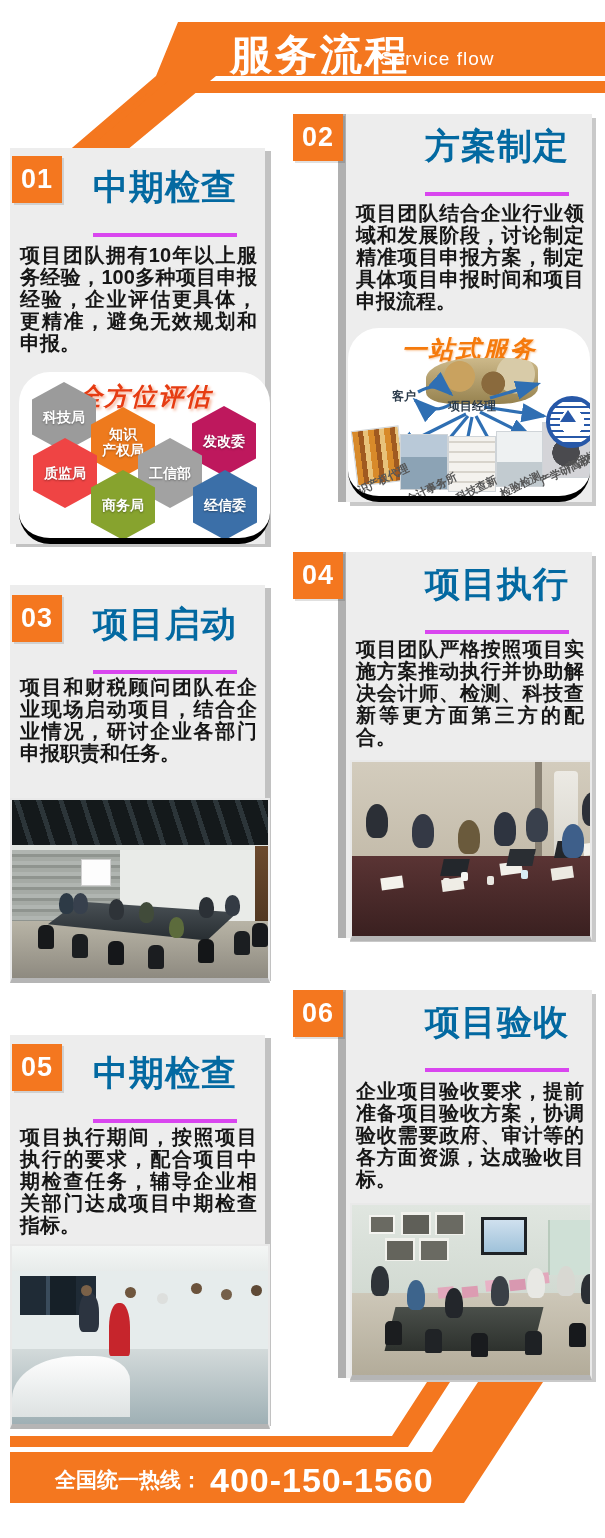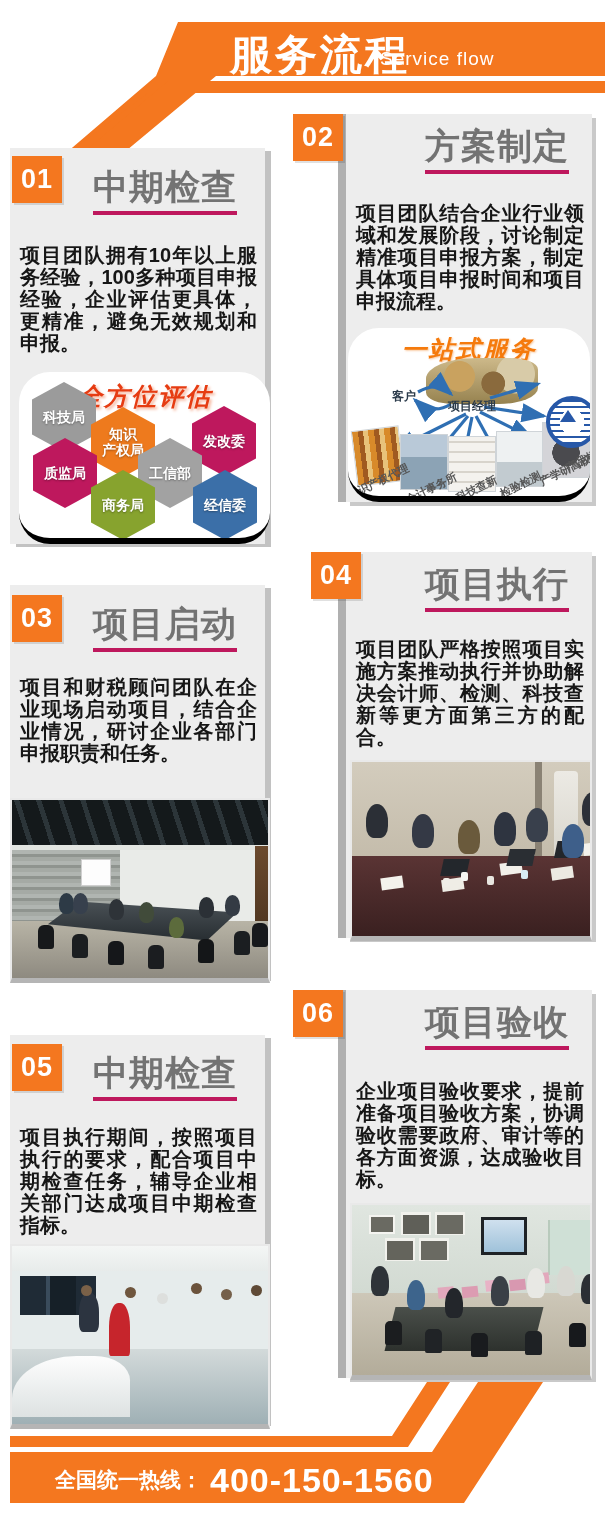--- a/index.html
+++ b/index.html
@@ -24,40 +24,40 @@
   .ftr-number{font-size:34px;font-weight:bold;letter-spacing:1px;}
 
   
   .panel{background:#ededed;}
   .panel-l{box-shadow:6px 3px 0 #c2c2c2;}
   .panel-r{box-shadow:-8px 0 0 #b0b0b0,4px 4px 0 #c9c9c9;}
   .badge{width:50px;height:47px;background:#f4771f;color:#fff;font-size:27px;font-weight:bold;
          display:flex;align-items:center;justify-content:center;letter-spacing:1px;
          box-shadow:2px 2px 0 rgba(0,0,0,0.12);}
   .card-title{text-align:center;}
-  .card-title span{display:inline-block;color:#737373;font-size:35px;font-weight:bold;
-         letter-spacing:1px;border-bottom:4px solid #be185d;padding-bottom:0;}
+  .card-title span{display:inline-block;color:#0369a1;font-size:35px;font-weight:bold;
+         letter-spacing:1px;border-bottom:4px solid #d946ef;padding-bottom:22px;}
   .card-body{color:#161616;font-size:20px;line-height:22px;font-weight:bold;text-align:justify;}
 
   
   .media{background:#ffffff;border-bottom:6px solid #000000;overflow:hidden;border-radius:31px;}
   .photo{border:2px solid #e9e9e9;border-bottom:5px solid #b5b5b5;overflow:hidden;background:#ddd;}
   .photo > div{position:absolute;}
 
   
   .hex-title{left:0;top:8px;width:100%;text-align:center;color:#e63c12;font-size:25px;
     font-weight:bold;font-style:italic;letter-spacing:2px;text-shadow:2px 2px 3px #f5b49b;}
   .hex{position:absolute;width:64px;height:70px;display:flex;align-items:center;justify-content:center;
     clip-path:polygon(50% 0%,100% 25%,100% 75%,50% 100%,0% 75%,0% 25%);
     color:#fff;font-size:14px;font-weight:bold;text-align:center;line-height:16px;}
   .hex span{white-space:pre-line;text-shadow:0 1px 2px rgba(0,0,0,0.35);}
   .hex-1{background:#9b9b9b;left:13px;top:10px;}
   .hex-2{background:#ee7a1d;left:72px;top:35px;}
   .hex-3{background:#be185d;left:173px;top:34px;}
-  .hex-4{background:#be185d;left:14px;top:66px;}
+  .hex-4{background:#ef4444;left:14px;top:66px;}
   .hex-5{background:#a2a2a2;left:119px;top:66px;}
   .hex-6{background:#87a32e;left:72px;top:98px;}
   .hex-7{background:#3b6fa8;left:174px;top:98px;}
 
   
   .os-title{left:0;top:5px;width:100%;text-align:center;color:#f57a0c;font-size:25px;
     font-weight:bold;font-style:italic;letter-spacing:2px;text-shadow:1px 1px 2px #f8c79c;}
   .os-photo{left:78px;top:30px;width:112px;height:46px;border-radius:45% 25% 35% 25%;
     background:radial-gradient(circle at 30% 40%,#c9a25f 0 18%,transparent 19%),
                radial-gradient(circle at 60% 55%,#8a6a3d 0 16%,transparent 17%),
@@ -249,21 +249,21 @@
     <div class="pa-wallR"></div>
     <div class="pa-wood"></div>
     <div class="pa-floor"></div>
     <div class="pa-board"></div>
     <div class="pa-table"></div>
     <div class="pa-chairs"></div>
     <div class="pa-people"></div>
   </div>
 
   <div class="abs panel panel-r" style="left:346px;top:552px;width:246px;height:386px;"></div>
-  <div class="abs badge" style="left:311px;top:552px;">
+  <div class="abs badge" style="left:293px;top:552px;">
       <span>04</span>
     </div>
   <div class="abs card-title" style="left:407px;top:561px;width:180px;"><span>项目执行</span></div>
   <div class="abs card-body" style="left:356px;top:638px;width:228px;">项目团队严格按照项目实施方案推动执行并协助解决会计师、检测、科技查新等更方面第三方的配合。</div>
   <div class="abs photo" style="left:350px;top:760px;width:238px;height:174px;">
     <div class="pb-wall"></div>
     <div class="pb-door"></div>
     <div class="pb-ac"></div>
     <div class="pb-table"></div>
     <div class="pb-papers"></div>

